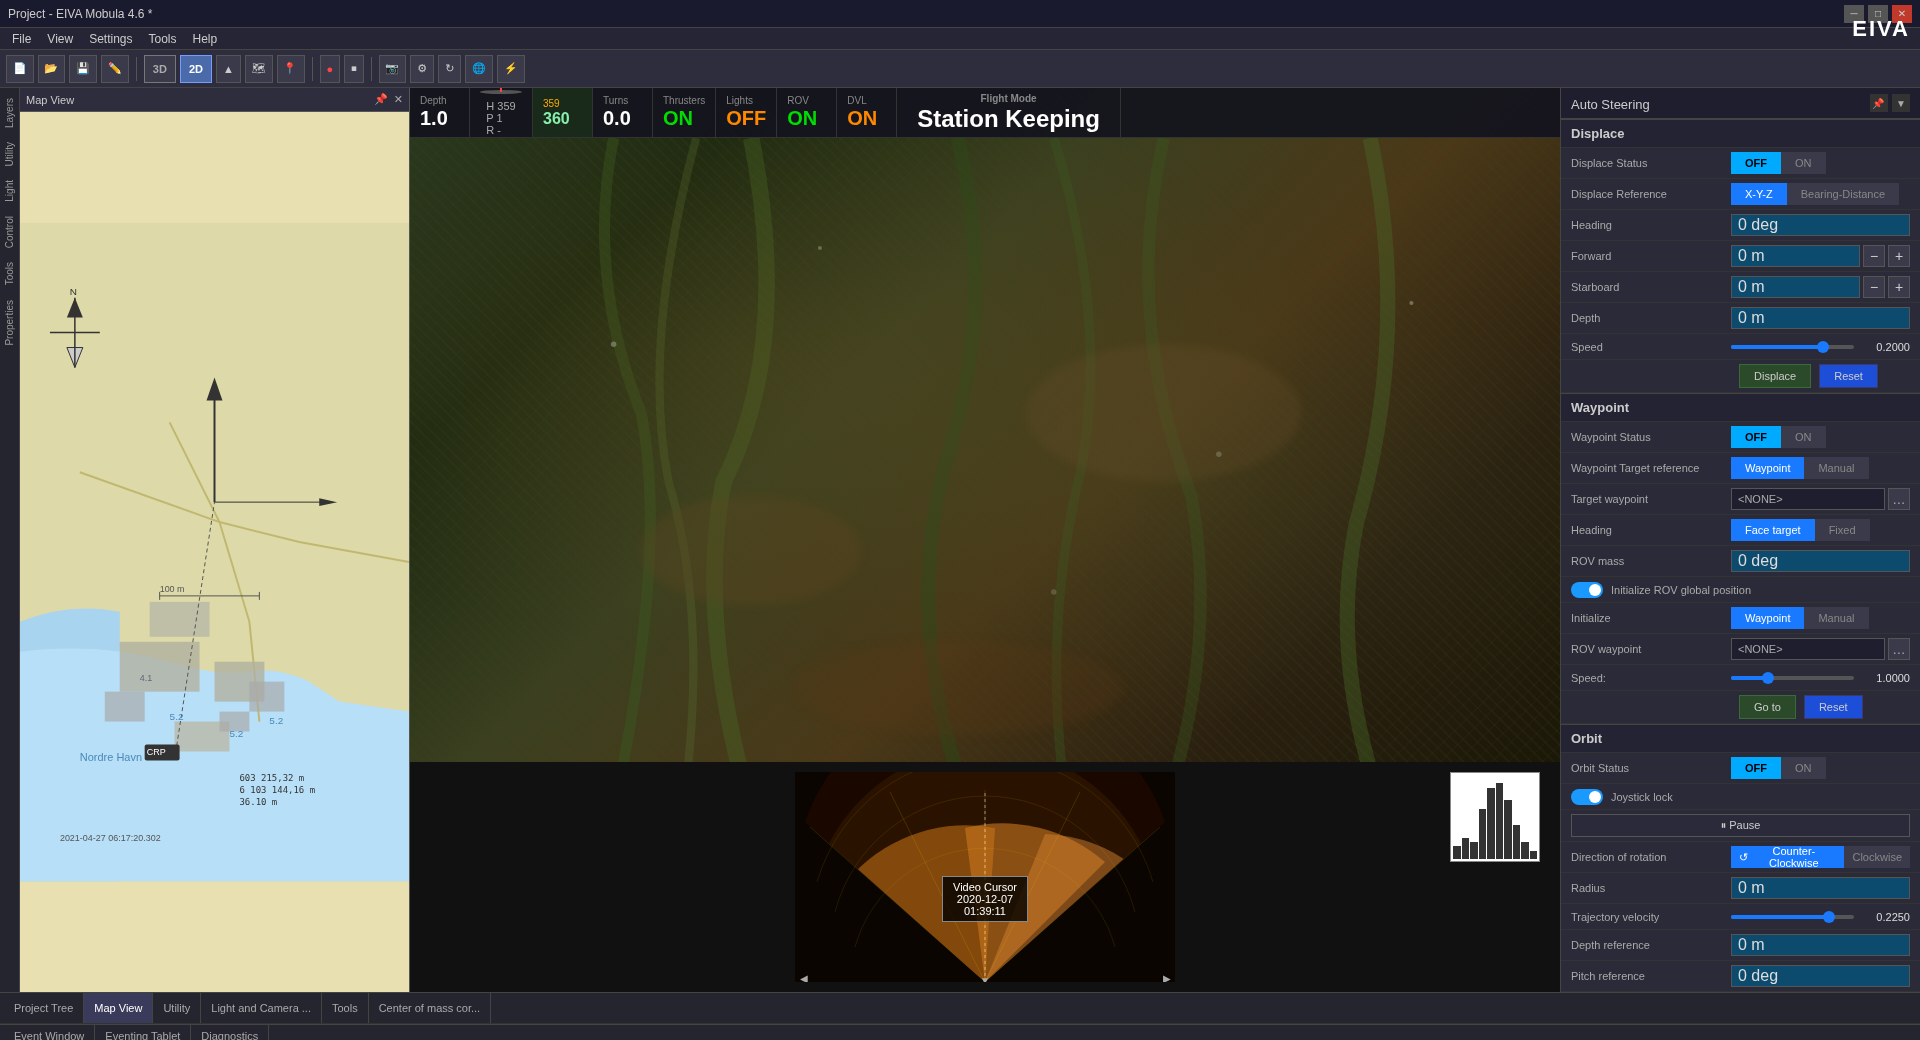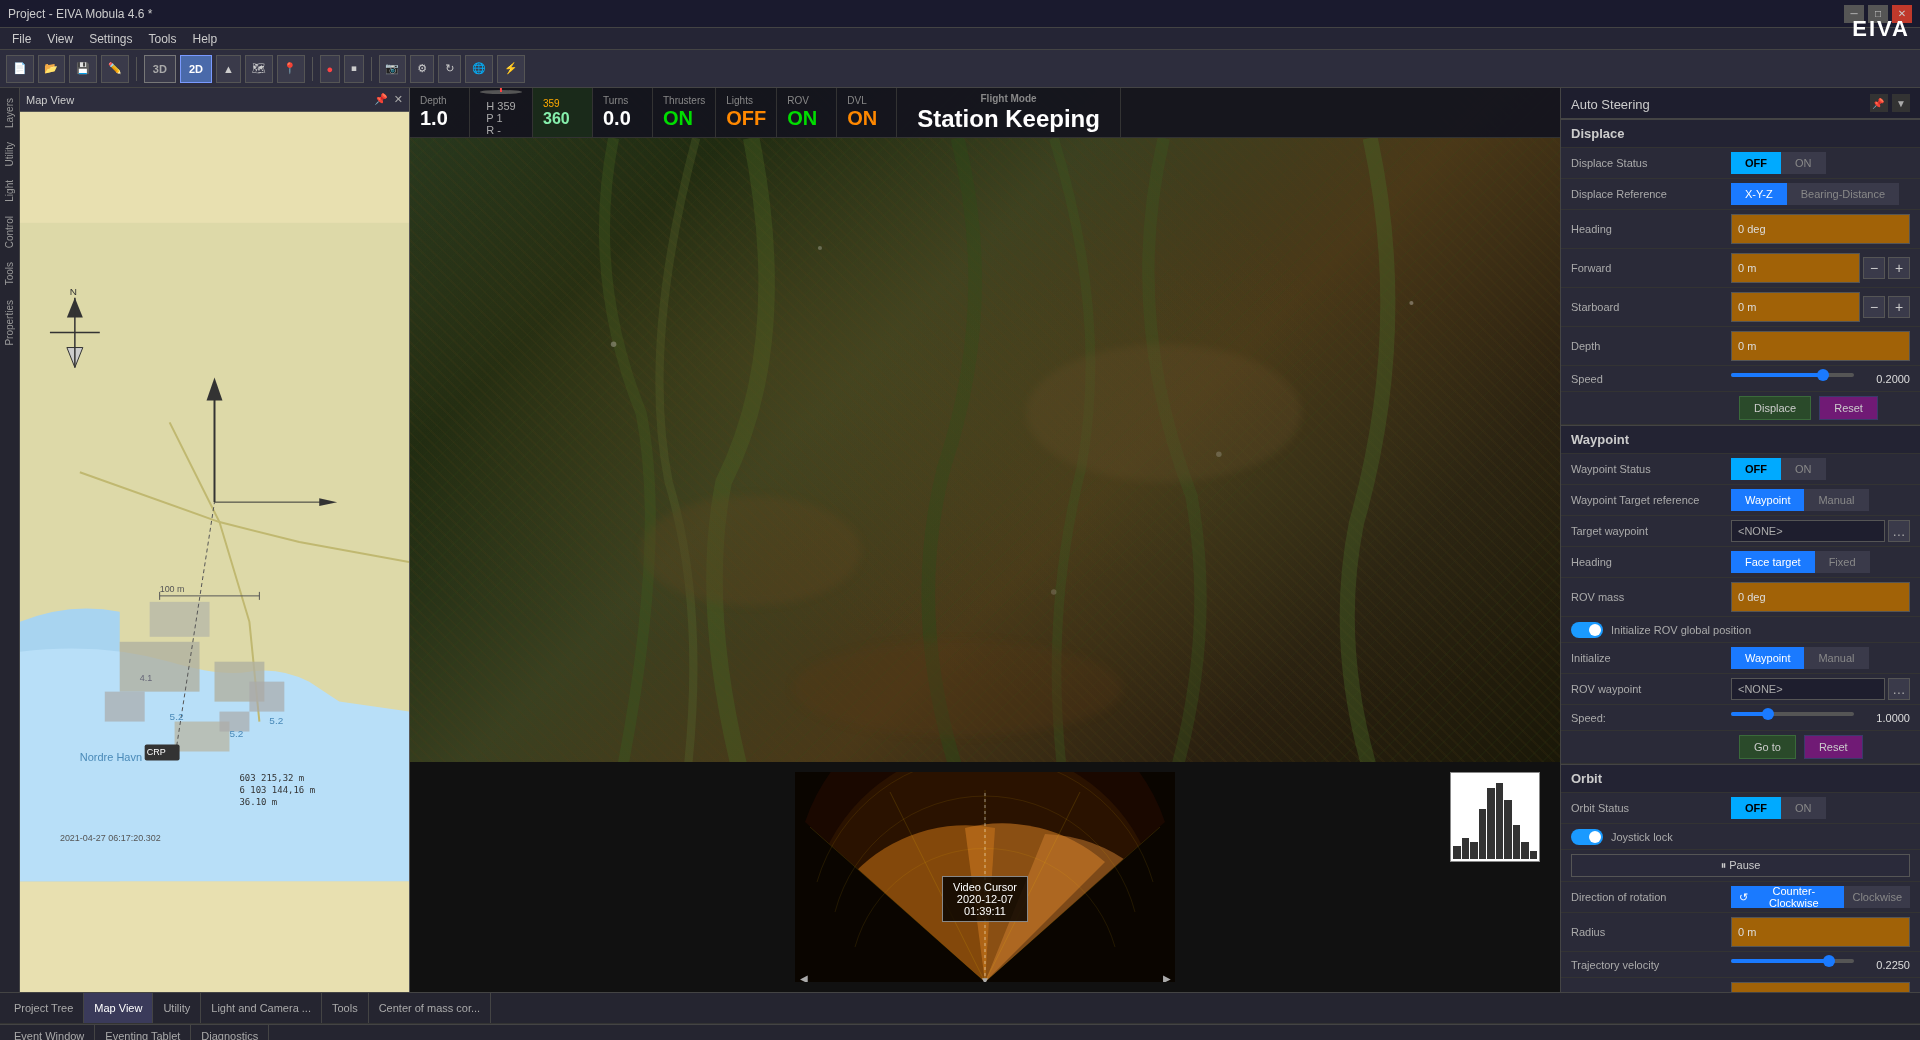--- a/index.html
+++ b/index.html
@@ -335,42 +335,42 @@
       cursor: pointer;
       font-size: 11px;
       height: 22px;
     }
     .toggle-btn.off-active { background: #0af; color: #000; font-weight: bold; }
     .toggle-btn.inactive { background: #3a3a4a; color: #888; }
     .toggle-btn.blue-active { background: #1a7aff; color: #fff; }
     .toggle-btn.gray-inactive { background: #3a3a4a; color: #888; }
 
     .input-field {
-      background: #a16207;
+      background: #0c4a6e;
       border: 1px solid #555;
       color: #ddd;
-      padding: 14px 6px;
-      font-size: 11px;
+      padding: 2px 6px;
+      font-size: 16px;
       height: 22px;
       width: 100%;
     }
     .pm-btn {
       background: #3a3a4a;
       border: 1px solid #555;
       color: #ccc;
       width: 22px;
       height: 22px;
       cursor: pointer;
       display: flex; align-items: center; justify-content: center;
       font-size: 14px;
     }
 
     .slider-container {
       display: flex;
-      align-items: flex-start;
+      align-items: center;
       gap: 6px;
       flex: 1;
     }
     .slider-track {
       flex: 1;
       height: 4px;
       background: #555;
       position: relative;
       border-radius: 2px;
     }
@@ -398,21 +398,21 @@
 
     .action-btn {
       background: #2a4a2a;
       border: 1px solid #3a6a3a;
       color: #ccc;
       padding: 3px 14px;
       cursor: pointer;
       font-size: 11px;
       height: 24px;
     }
-    .action-btn.reset { background: #701a75; border-color: #3a3a6a; }
+    .action-btn.reset { background: #1d4ed8; border-color: #3a3a6a; }
 
     .toggle-switch {
       width: 32px; height: 16px;
       border-radius: 8px;
       position: relative;
       cursor: pointer;
     }
     .toggle-switch.on { background: #1a9aff; }
     .toggle-switch::after {
       content: '';

